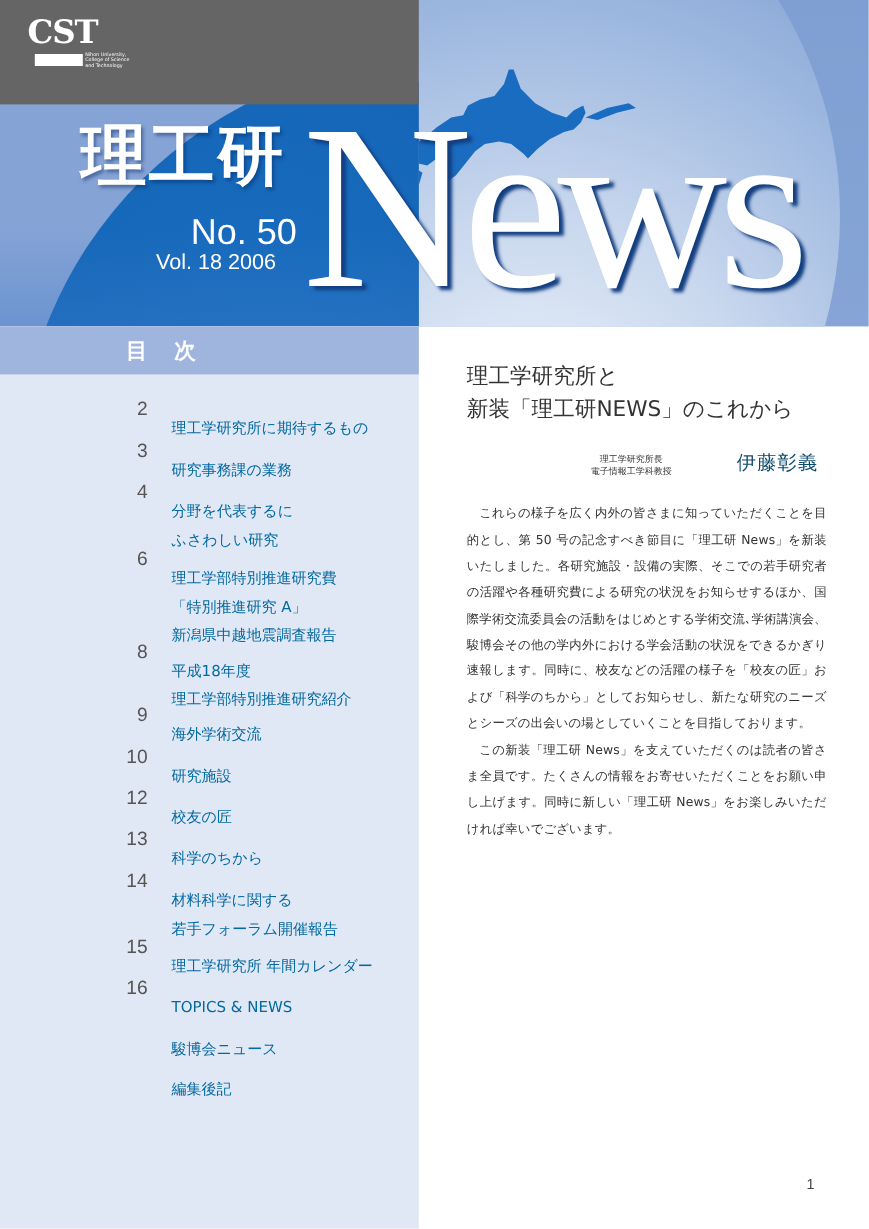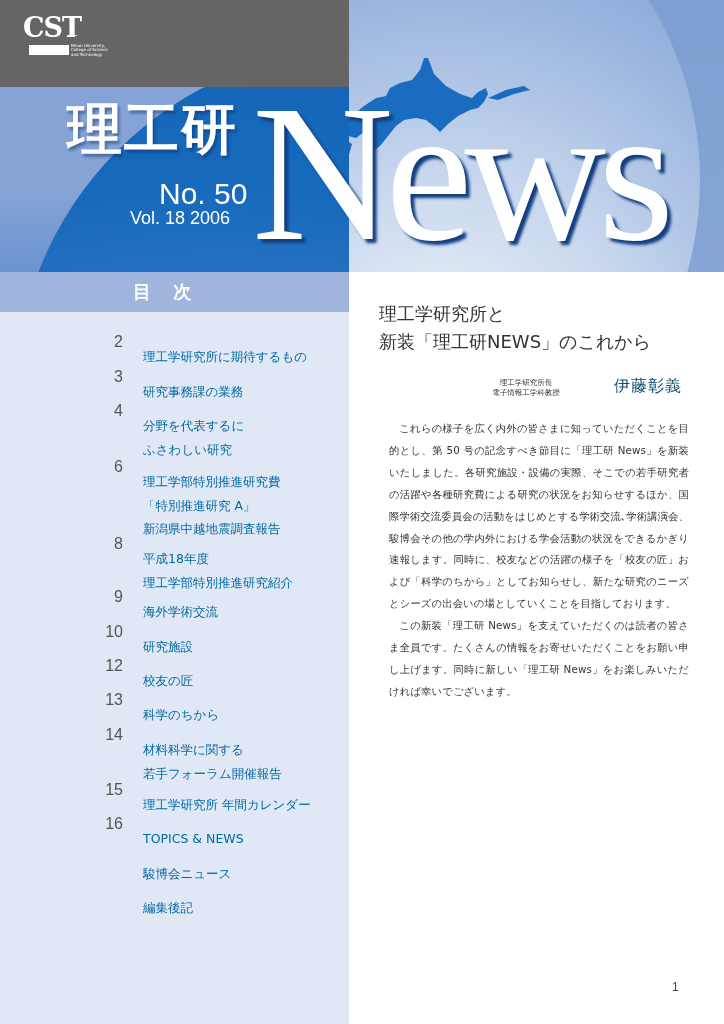--- a/index.html
+++ b/index.html
@@ -68,35 +68,35 @@
   }
 
   
   .toc-panel {
     position: absolute; left: 0; top: 272px; width: 349px; height: 752px; background: #e1e8f5;
   }
   .toc-header {
     position: absolute; left: 0; top: 0; width: 349px; height: 40px; background: #9fb5de;
   }
   .toc-title {
-    position: absolute; left: 105px; top: 8px; font-size: 18px; font-weight: bold; color: #fff; letter-spacing: 8px; margin-left: 28px;
+    position: absolute; left: 105px; top: 8px; font-size: 18px; font-weight: bold; color: #fff; letter-spacing: 8px;
   }
   .toc-list { position: absolute; left: 0; top: 0; width: 349px; }
   .toc-item { position: absolute; left: 0; width: 349px; }
   .toc-num {
     position: absolute; right: 226px; top: -2px; font-family: "Liberation Sans", sans-serif;
     font-size: 16px; color: #555; text-align: right;
   }
   .toc-label {
     position: absolute; left: 143px; top: 10px; font-size: 12.5px; line-height: 23.5px; color: #0369a1; white-space: pre;
   }
 
   
   .article-title {
-    position: absolute; left: 379px; top: 300px; font-size: 18px; line-height: 28px; color: #333;
+    position: absolute; left: 389px; top: 300px; font-size: 18px; line-height: 28px; color: #333;
     white-space: pre;
   }
   .byline-role {
     position: absolute; left: 470px; top: 378px; width: 112px; text-align: center;
     font-size: 7.5px; line-height: 10px; color: #333; white-space: pre;
   }
   .byline-name {
     position: absolute; left: 614px; top: 376px; font-size: 16px; color: #0c4a6e; letter-spacing: 1px;
   }
   .article-body { position: absolute; left: 389px; top: 418px; width: 300px; }

